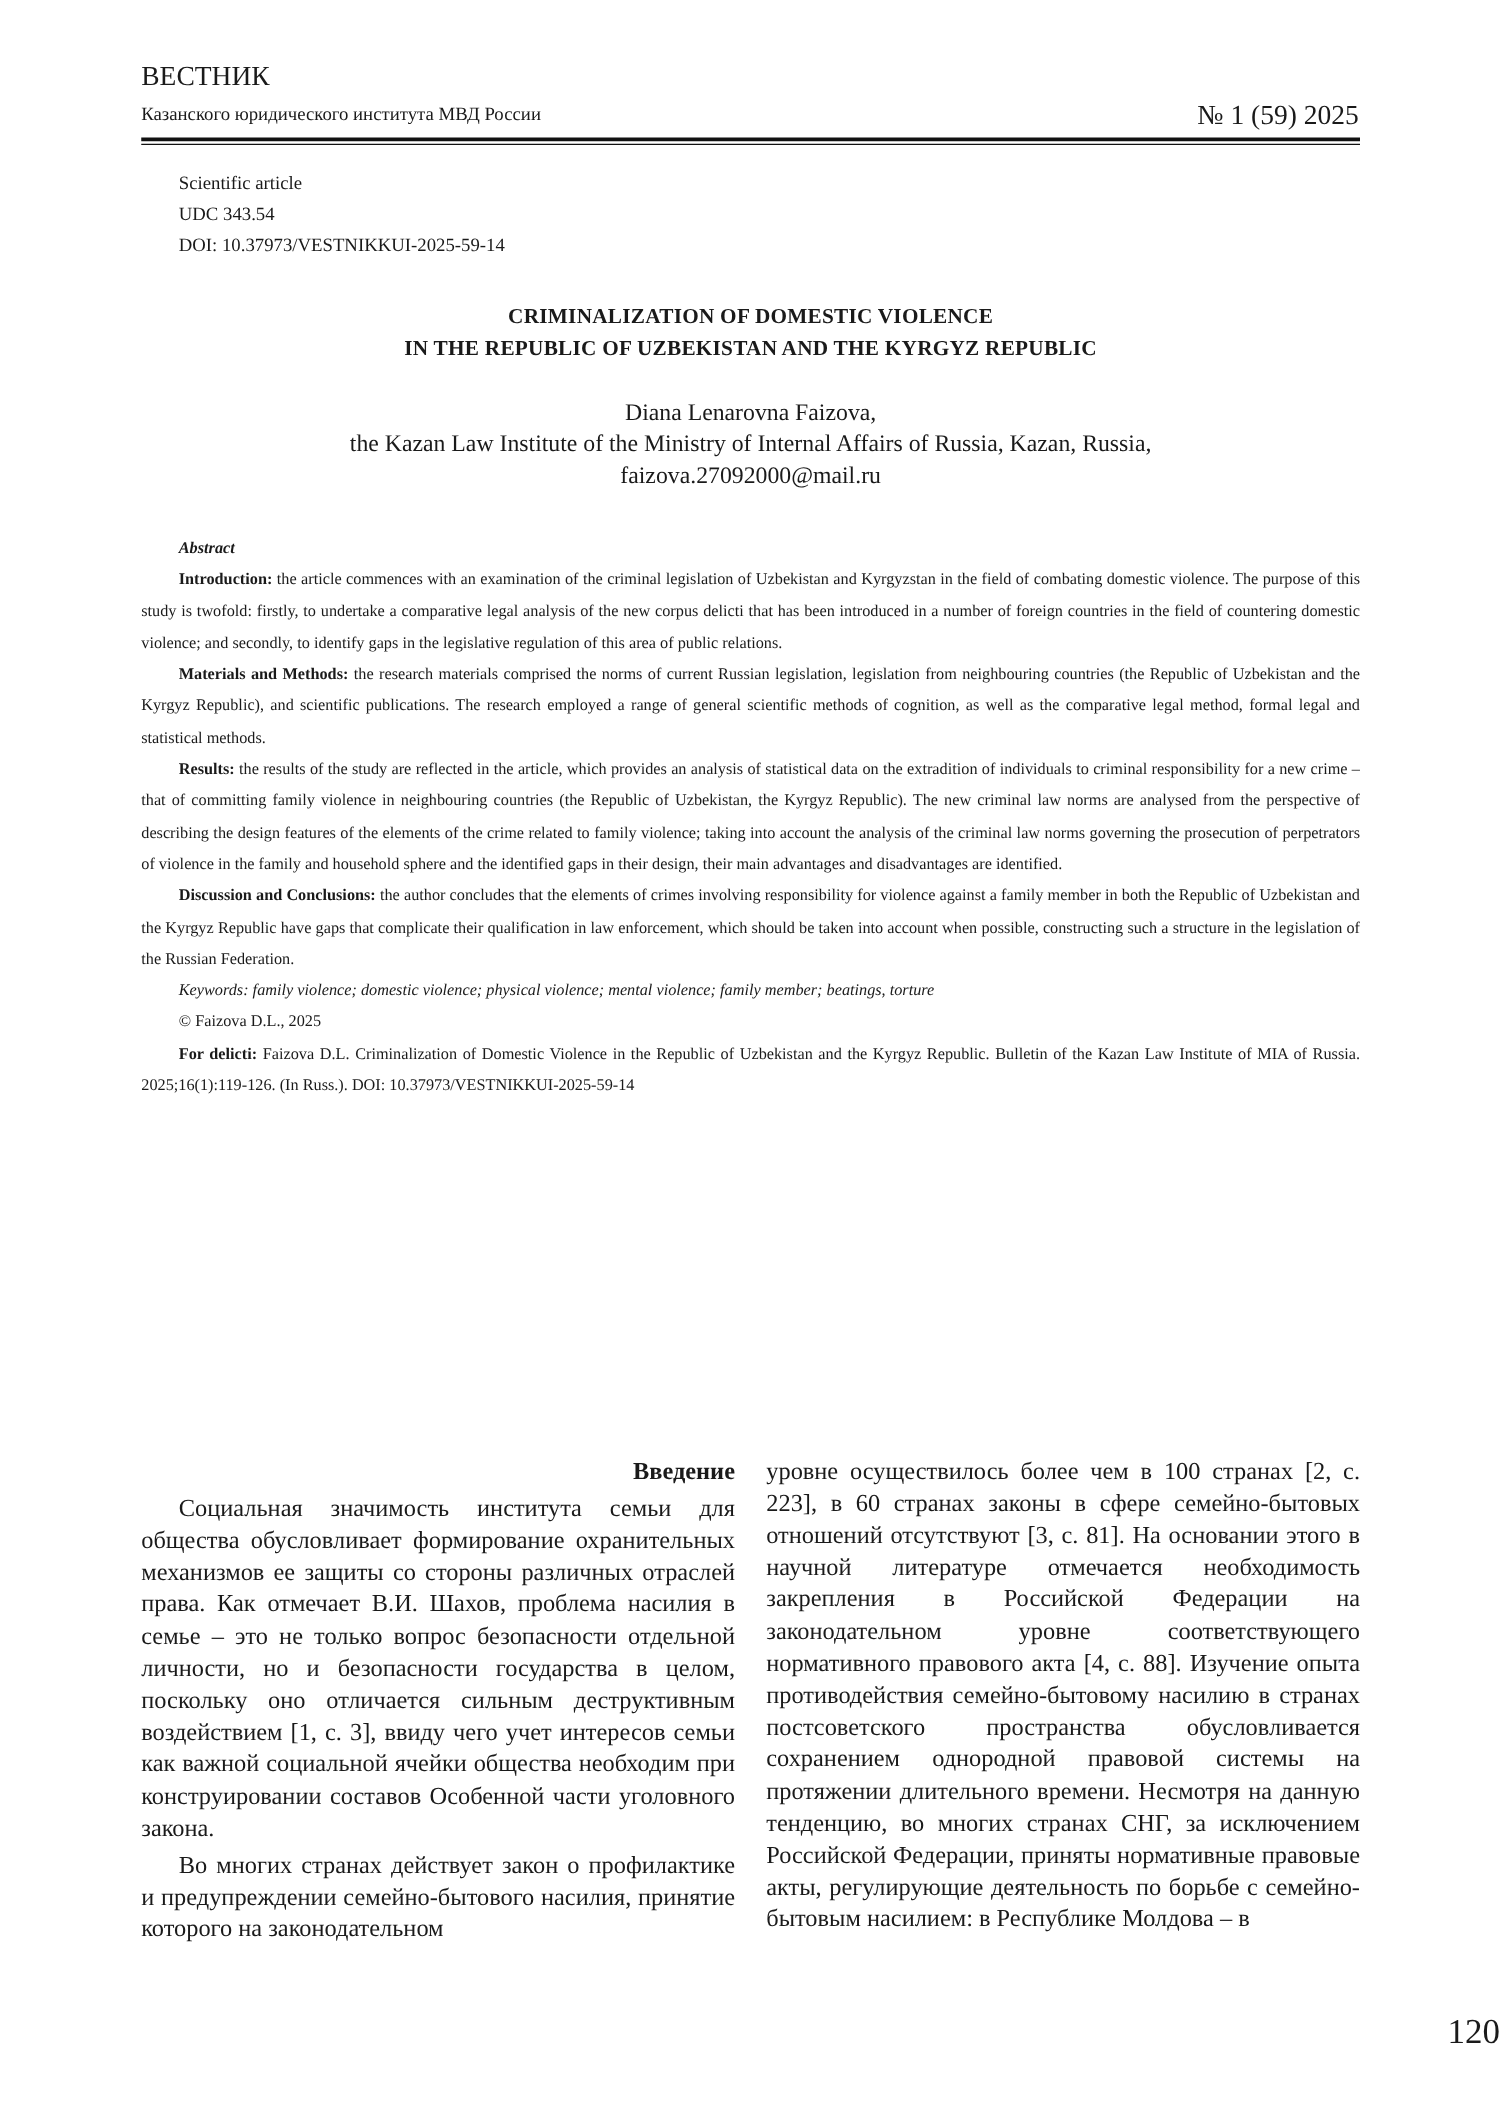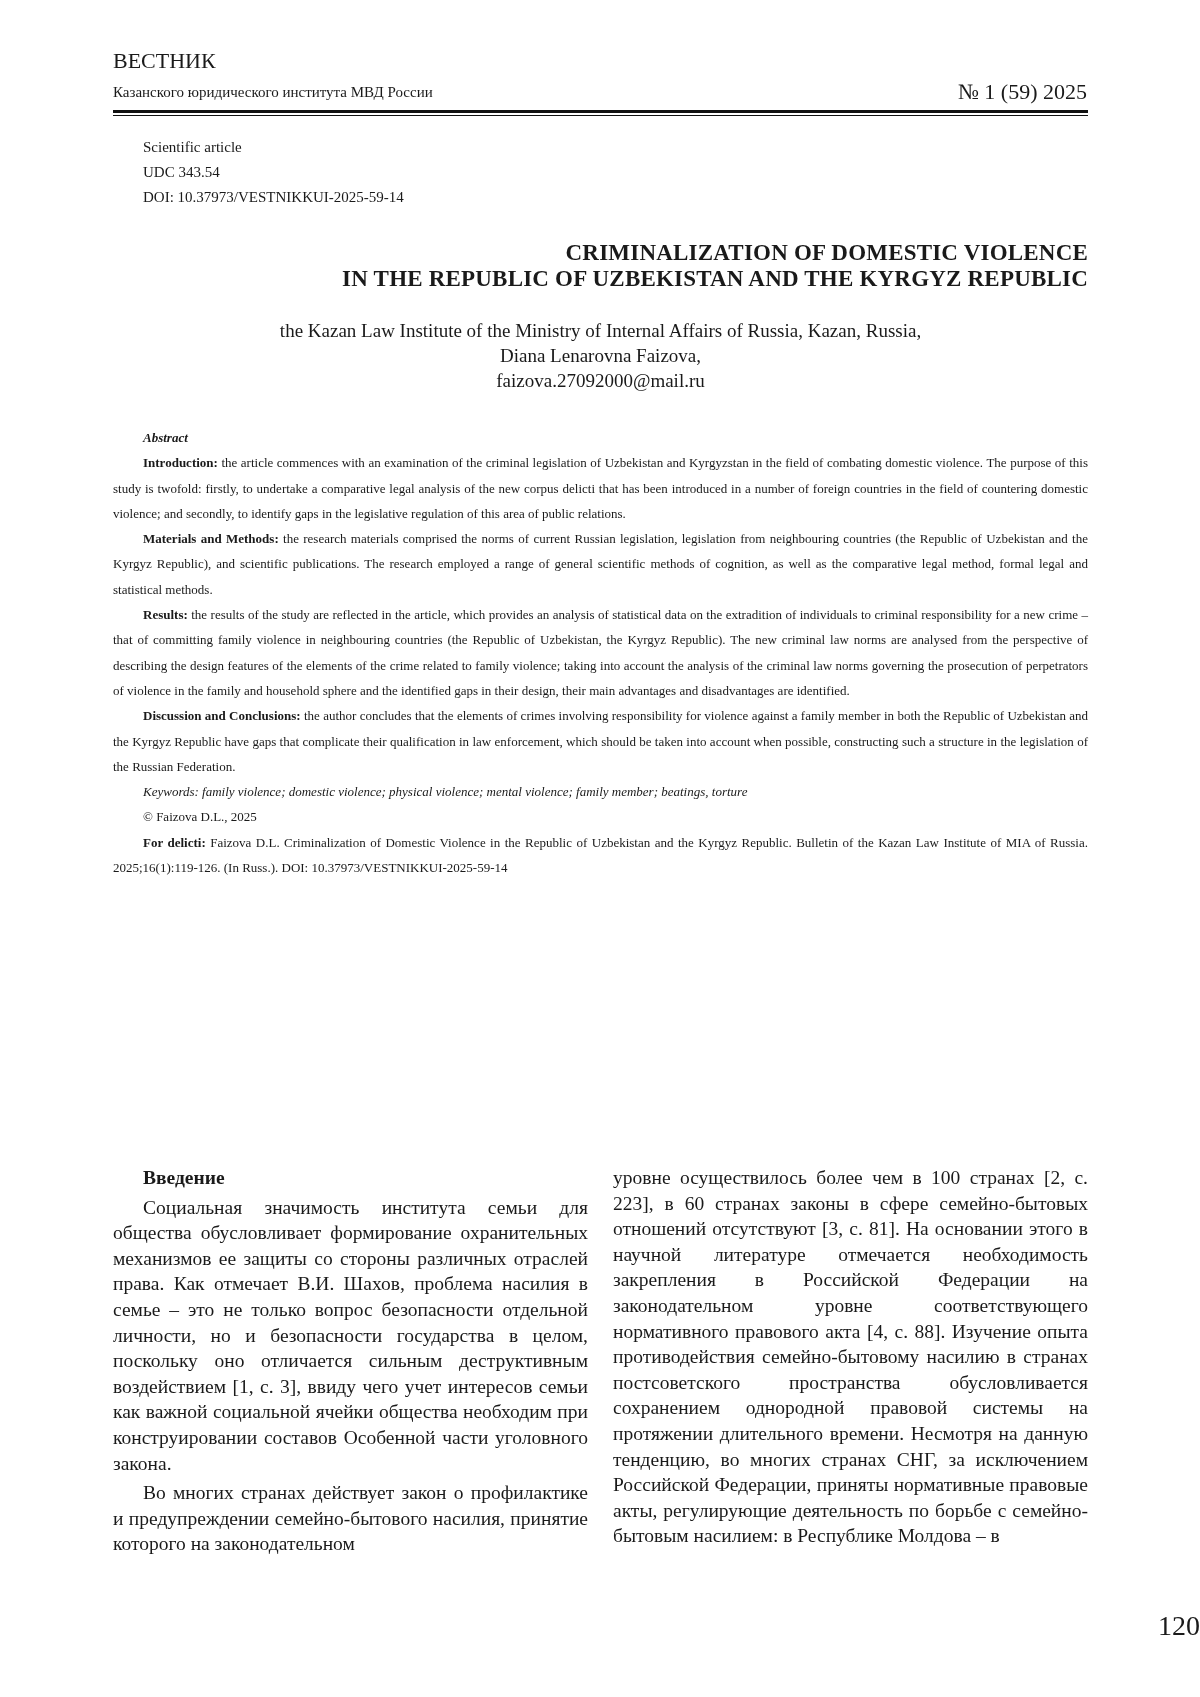--- a/index.html
+++ b/index.html
@@ -9,41 +9,41 @@
 
   
   .hdr-journal { position: absolute; left: 113px; top: 48px; font-size: 22px; line-height: 26px; }
   .hdr-sub { position: absolute; left: 113px; top: 79px; font-size: 15px; line-height: 26px; }
   .hdr-issue { position: absolute; right: 113px; top: 79px; font-size: 22px; line-height: 26px; }
   .hdr-rule1 { position: absolute; left: 113px; width: 975px; top: 110px; height: 3px; background: #111; }
   .hdr-rule2 { position: absolute; left: 113px; width: 975px; top: 115px; height: 1px; background: #111; }
 
   .meta { position: absolute; left: 143px; top: 135px; font-size: 15px; line-height: 25px; }
 
-  .title { position: absolute; left: 113px; width: 975px; top: 240px; text-align: right;
-           font-weight: bold; font-size: 23px; line-height: 26px; letter-spacing: 0.2px; }
+  .title { position: absolute; left: 113px; width: 975px; top: 240px; text-align: center;
+           font-weight: bold; font-size: 17px; line-height: 26px; letter-spacing: 0.2px; }
 
   .author { position: absolute; left: 113px; width: 975px; top: 318px; text-align: center;
             font-size: 19px; line-height: 25px; }
 
   .abstract { position: absolute; left: 113px; width: 975px; top: 425px; font-size: 13px; line-height: 25.3px;
               text-align: justify; }
   .abstract p { margin: 0; text-indent: 30px; }
   .abstract .heading { font-style: italic; font-weight: bold; }
   .abstract b { font-weight: bold; }
   .abstract .kw { font-style: italic; }
 
   .cols { position: absolute; top: 1165px; left: 113px; width: 975px; height: 420px; }
   .col { position: absolute; top: 0; width: 475px; font-size: 19.5px; line-height: 25.6px; text-align: justify; }
   .col.left { left: 0; }
   .col.right { left: 500px; }
   .col p { margin: 0; text-indent: 30px; }
   .col p.noindent { text-indent: 0; }
   .col p + p { margin-top: 4px; }
-  .sect-heading { text-align: left; font-weight: bold; font-size: 19.5px; line-height: 25.6px; margin: 0; }
+  .sect-heading { text-align: right; font-weight: bold; font-size: 19.5px; line-height: 25.6px; margin: 0; }
 
   .page-num { position: absolute; left: 0; width: 1200px; top: 1610px; text-align: right; font-size: 28px; }
 </style>
 </head>
 <body>
 
 <div class="page">
 
   <div class="hdr-journal">ВЕСТНИК</div>
   <div class="hdr-sub">Казанского юридического института МВД России</div>
@@ -56,22 +56,22 @@
     <div>UDC 343.54</div>
     <div>DOI: 10.37973/VESTNIKKUI-2025-59-14</div>
   </div>
 
   <div class="title">
     <div>CRIMINALIZATION OF DOMESTIC VIOLENCE</div>
     <div>IN THE REPUBLIC OF UZBEKISTAN AND THE KYRGYZ REPUBLIC</div>
   </div>
 
   <div class="author">
+    <div>Diana Lenarovna Faizova,</div>
     <div>the Kazan Law Institute of the Ministry of Internal Affairs of Russia, Kazan, Russia,</div>
-    <div>Diana Lenarovna Faizova,</div>
     <div>faizova.27092000@mail.ru</div>
   </div>
 
   <div class="abstract">
     <p class="heading">Abstract</p>
     <p><b>Introduction:</b><span> the article commences with an examination of the criminal legislation of Uzbekistan and Kyrgyzstan in the field of combating domestic violence. The purpose of this study is twofold: firstly, to undertake a comparative legal analysis of the new corpus delicti that has been introduced in a number of foreign countries in the field of countering domestic violence; and secondly, to identify gaps in the legislative regulation of this area of public relations.</span></p>
     <p><b>Materials and Methods:</b><span> the research materials comprised the norms of current Russian legislation, legislation from neighbouring countries (the Republic of Uzbekistan and the Kyrgyz Republic), and scientific publications. The research employed a range of general scientific methods of cognition, as well as the comparative legal method, formal legal and statistical methods.</span></p>
     <p><b>Results:</b><span> the results of the study are reflected in the article, which provides an analysis of statistical data on the extradition of individuals to criminal responsibility for a new crime – that of committing family violence in neighbouring countries (the Republic of Uzbekistan, the Kyrgyz Republic). The new criminal law norms are analysed from the perspective of describing the design features of the elements of the crime related to family violence; taking into account the analysis of the criminal law norms governing the prosecution of perpetrators of violence in the family and household sphere and the identified gaps in their design, their main advantages and disadvantages are identified.</span></p>
     <p><b>Discussion and Conclusions:</b><span> the author concludes that the elements of crimes involving responsibility for violence against a family member in both the Republic of Uzbekistan and the Kyrgyz Republic have gaps that complicate their qualification in law enforcement, which should be taken into account when possible, constructing such a structure in the legislation of the Russian Federation.</span></p>
     <p class="kw">Keywords: family violence; domestic violence; physical violence; mental violence; family member; beatings, torture</p>

